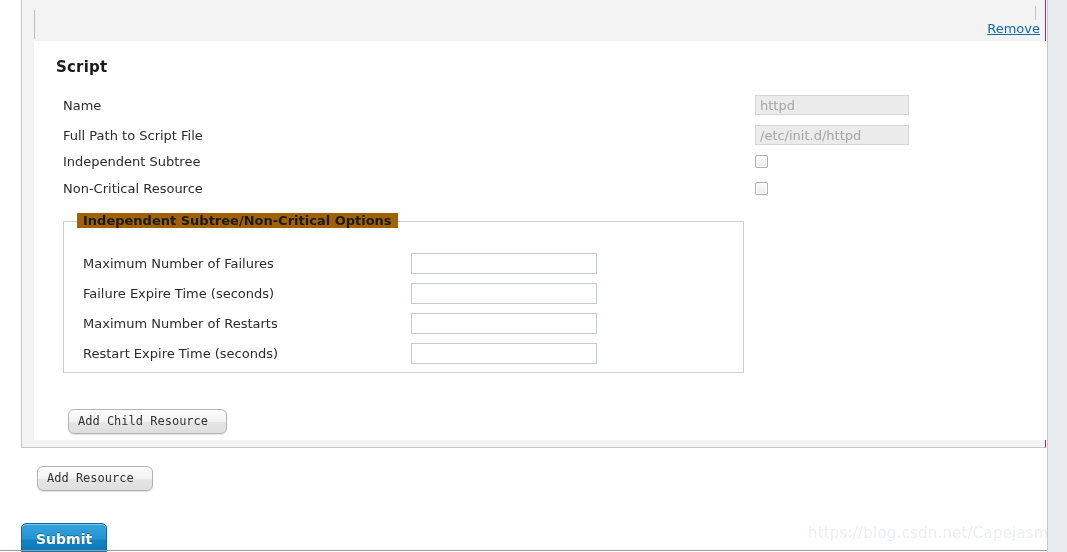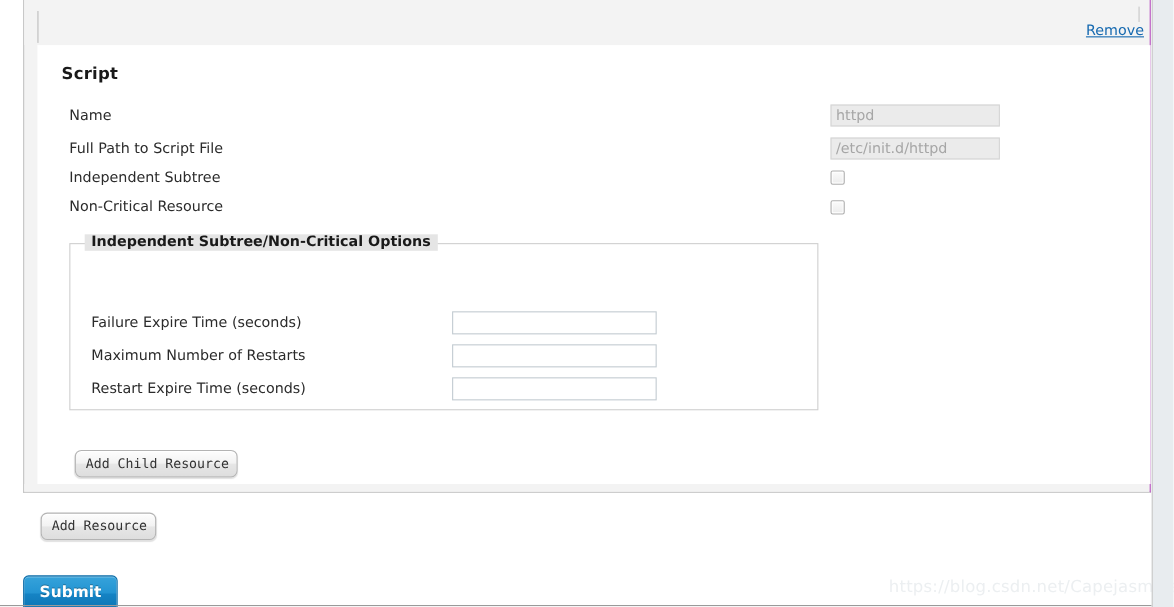--- a/index.html
+++ b/index.html
@@ -179,21 +179,21 @@
     border: 1px solid #cfcfcf;
     box-sizing: border-box;
     margin: 0;
     padding: 0;
     background: #ffffff;
   }
   #options-legend {
     position: absolute;
     left: 13px;
     top: -9px;
-    background: #e5e5e5;
+    background: #a16207;
     padding: 0 6px;
     font-size: 13px;
     font-weight: bold;
     color: #1a1a1a;
     white-space: nowrap;
   }
 
   .fs-row {
     position: absolute;
     left: 0;
@@ -228,21 +228,21 @@
   }
 
   
   button.gray-btn {
     font-family: "DejaVu Sans Mono", "Liberation Mono", monospace;
     font-size: 12px;
     color: #333333;
     background: linear-gradient(to bottom, #fdfdfd 0%, #f2f2f2 50%, #e6e6e6 51%, #dedede 100%);
     border: 1px solid #b3b3b3;
     border-radius: 6px;
-    padding: 4px 7px 5px 9px;
+    padding: 4px 18px 5px 9px;
     cursor: pointer;
     box-shadow: 0 1px 1px rgba(0,0,0,.12), inset 0 1px 0 #ffffff;
     line-height: 14px;
   }
 
   #add-child-resource-button {
     position: absolute;
     left: 34px;
     top: 368px;
   }
@@ -335,20 +335,26 @@
       <div class="form-row" style="top:137px;">
         <span class="form-label">Non-Critical Resource</span>
         <span class="form-control" style="top:4px;">
           <input class="cb" type="checkbox" style="">
         </span>
       </div>
 
       <div id="options-fieldset">
         <div id="options-legend">Independent Subtree/Non-Critical Options</div>
 
+        <div class="fs-row" style="top:31px;">
+          <span class="fs-label">Maximum Number of Failures</span>
+          <span class="fs-control">
+            <input class="text-empty" type="text" value="" style="">
+          </span>
+        </div>
 
         <div class="fs-row" style="top:61px;">
           <span class="fs-label">Failure Expire Time (seconds)</span>
           <span class="fs-control">
             <input class="text-empty" type="text" value="" style="">
           </span>
         </div>
 
         <div class="fs-row" style="top:91px;">
           <span class="fs-label">Maximum Number of Restarts</span>

